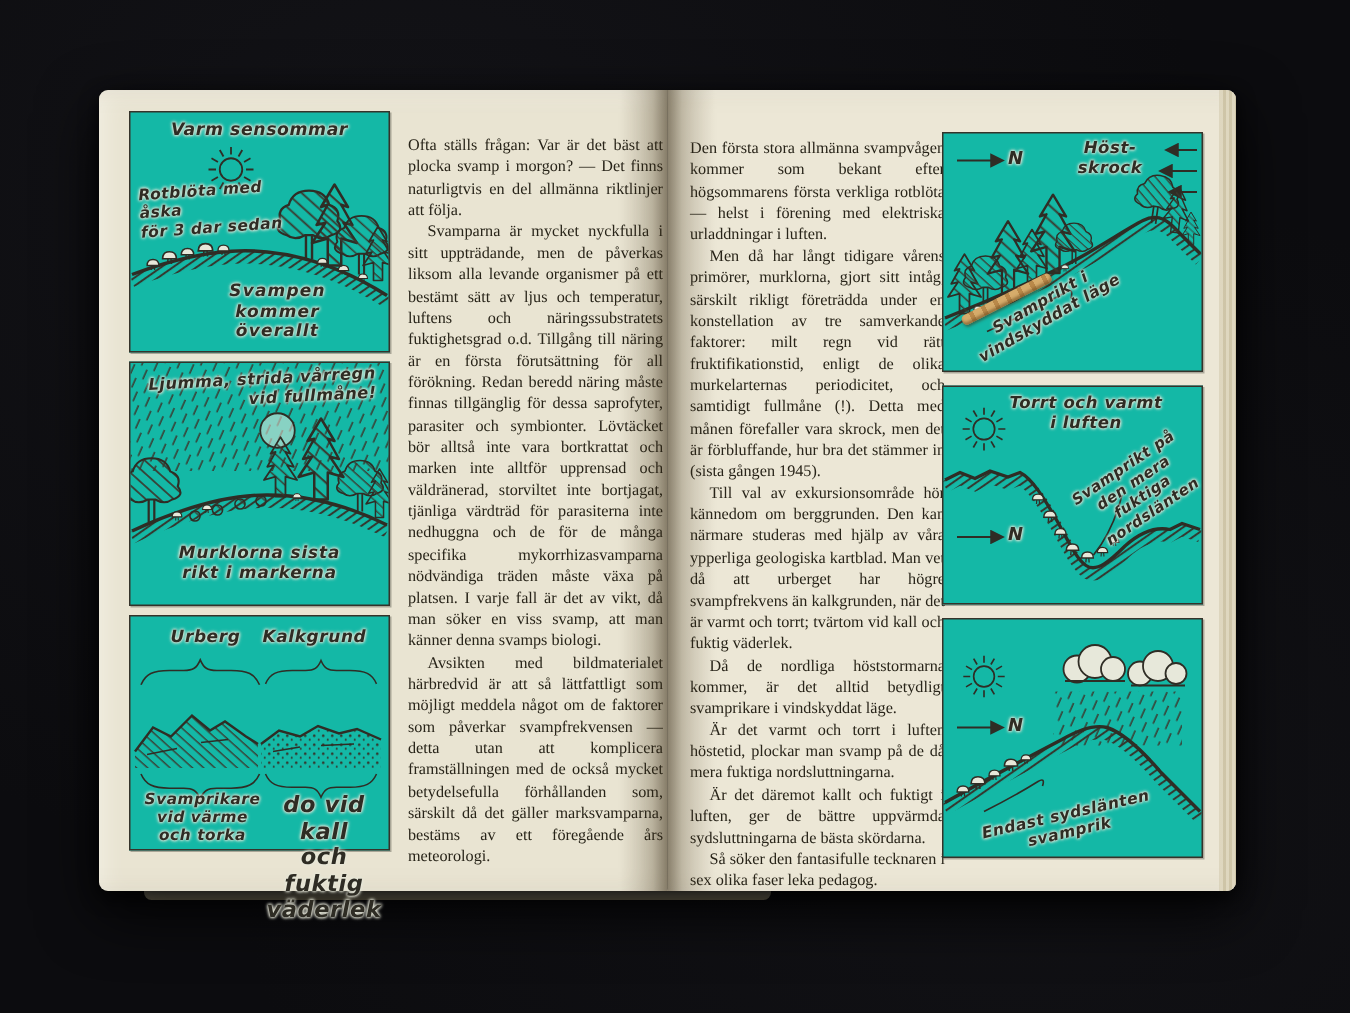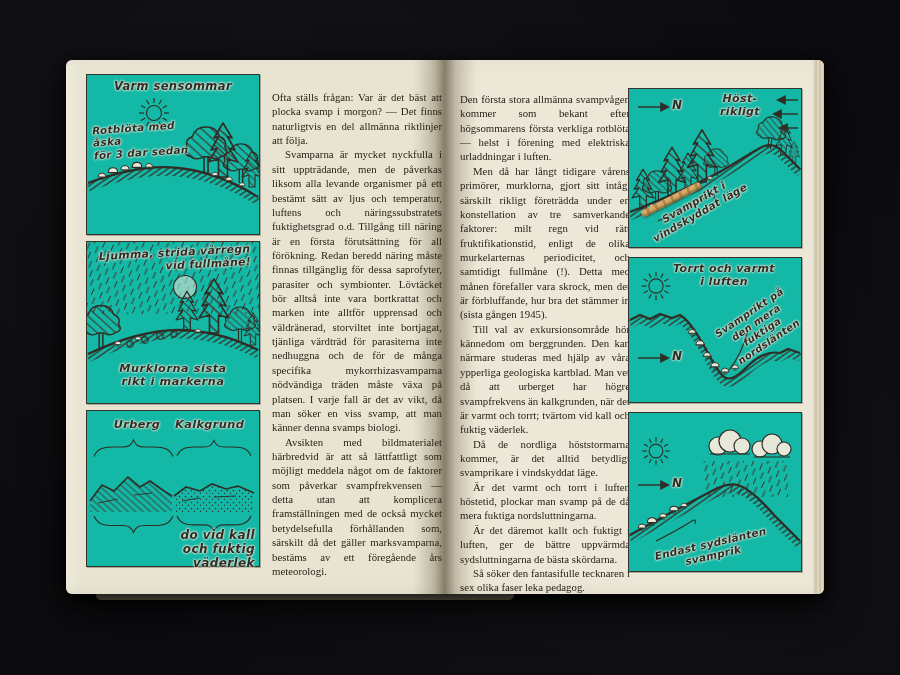--- a/index.html
+++ b/index.html
@@ -141,20 +141,23 @@
         <g>
           <use href="#leafy" transform="translate(118,98) scale(1.35)"></use>
           <use href="#pine" transform="translate(135,102) scale(1.5)"></use>
           <use href="#leafy" transform="translate(153,108) scale(1.15)"></use>
           <use href="#pine" transform="translate(164,112) scale(1.0)"></use>
         </g>
       </svg>
       <div class="cap" style="top:5px;left:0;width:100%;text-align:center;font-size:11.5px;">Varm sensommar</div>
       <div class="cap" style="top:46px;left:6px;width:100px;font-size:10.3px;transform:rotate(-4deg);">Rotblöta med åska
 för 3 dar sedan</div>
+      <div class="cap" style="top:112px;left:42px;width:112px;text-align:center;font-size:11.3px;letter-spacing:.8px;">Svampen
+kommer
+överallt</div>
     </div>
 
     <div class="panel" style="left:20px;top:181px;width:172px;height:161px;">
       <svg viewBox="0 0 170 161">
         <rect x="-2" y="-2" width="174" height="74" fill="url(#rain)"></rect>
         <circle cx="97" cy="45" r="11.5" fill="#e7e8da" fill-opacity="0.55" stroke="#2f2d25" stroke-width="1.2"></circle>
         <path d="M0,112 C30,98 60,88 90,88 C120,88 146,96 170,108" transform="translate(0,4.5)" fill="none" stroke="url(#ghatch)" stroke-width="8"></path>
         <path d="M0,112 C30,98 60,88 90,88 C120,88 146,96 170,108" fill="none" stroke="#2f2d25" stroke-width="2.3"></path>
         <g>
           <use href="#leafy" transform="translate(13,106) scale(1.25)"></use>
@@ -189,21 +192,24 @@
         <path d="M2,90 L14,74 L26,80 L40,66 L52,76 L62,70 L76,80 L84,85" fill="none" stroke="#2f2d25" stroke-width="1.6"></path>
         <path d="M10,92 L30,88 M46,84 L64,82" stroke="#2f2d25" stroke-width="0.9" fill="none"></path>
         <path d="M86,85 L98,76 L112,80 L124,73 L138,78 L150,75 L166,82 L166,101 L86,101 Z" fill="url(#dots)"></path>
         <path d="M86,85 L98,76 L112,80 L124,73 L138,78 L150,75 L166,82" fill="none" stroke="#2f2d25" stroke-width="1.6"></path>
         <path d="M94,90 L112,87 M126,86 L148,85" stroke="#2f2d25" stroke-width="0.9" fill="none"></path>
         <use href="#braceDown" transform="translate(6,105) scale(0.79)"></use>
         <use href="#braceDown" transform="translate(89,105) scale(0.74)"></use>
       </svg>
       <div class="cap" style="top:7px;left:8px;width:84px;text-align:center;font-size:11.3px;">Urberg</div>
       <div class="cap" style="top:7px;left:88px;width:78px;text-align:left;font-size:11.3px;">Kalkgrund</div>
-      <div class="cap" style="top:117px;left:90px;width:78px;text-align:right;font-size:12px;line-height:1.17;">do vid kall
+      <div class="cap" style="top:117px;left:4px;width:88px;text-align:center;font-size:10.2px;line-height:1.17;">Svamprikare
+vid värme
+och torka</div>
+      <div class="cap" style="top:117px;left:90px;width:78px;text-align:center;font-size:15px;line-height:1.17;">do vid kall
 och fuktig
 väderlek</div>
     </div>
 
     <div class="textcol" style="left:206px;top:30px;width:170px;">
       <p>Ofta ställs frågan: Var är det bäst att plocka svamp i morgon? — Det finns naturligtvis en del allmänna riktlinjer att följa.</p>
       <p class="ind">Svamparna är mycket nyckfulla i sitt uppträdande, men de påverkas liksom alla levande organismer på ett bestämt sätt av ljus och temperatur, luftens och näringssubstratets fuktighetsgrad o.d. Tillgång till näring är en första förutsättning för all förökning. Redan beredd näring måste finnas tillgänglig för dessa saprofyter, parasiter och symbionter. Lövtäcket bör alltså inte vara bortkrattat och marken inte alltför upprensad och väldränerad, storviltet inte bortjagat, tjänliga värdträd för parasiterna inte nedhuggna och de för de många specifika mykorrhizasvamparna nödvändiga träden måste växa på platsen. I varje fall är det av vikt, då man söker en viss svamp, att man känner denna svamps biologi.</p>
       <p class="ind">Avsikten med bildmaterialet härbredvid är att så lättfattligt som möjligt meddela något om de faktorer som påverkar svampfrekvensen — detta utan att komplicera framställningen med de också mycket betydelsefulla förhållanden som, särskilt då det gäller marksvamparna, bestäms av ett föregående års meteorologi.</p>
     </div>
   </div>
@@ -244,21 +250,21 @@
         </g>
         <g>
           <use href="#mush" transform="translate(22,120) scale(0.6)"></use>
           <use href="#mush" transform="translate(50,107) scale(0.6)"></use>
           <use href="#mush" transform="translate(80,92) scale(0.55)"></use>
         </g>
         <path d="M28,132 Q55,120 80,106 Q86,102 84,110" fill="none" stroke="#2f2d25" stroke-width="1.1"></path>
       </svg>
       <div class="cap" style="top:9px;left:43px;font-size:12px;">N</div>
       <div class="cap" style="top:3px;left:80px;width:62px;text-align:center;font-size:11px;">Höst-
-rikligt</div>
+skrock</div>
       <div class="cap" style="top:106px;left:8px;width:120px;text-align:center;font-size:10.4px;transform:rotate(-30deg);">Svamprikt i
 vindskyddat läge</div>
     </div>
 
     <div class="panel" style="left:183px;top:197px;width:172px;height:144px;">
       <svg viewBox="0 0 170 144">
         <use href="#sun" transform="translate(26,28) scale(0.95)"></use>
         <path d="M0,62 L10,57 L20,61 L30,56 L42,60 L50,57 C58,61 66,74 74,88 C82,102 87,114 94,119 C101,124 110,116 120,106 C130,97 140,93 150,95 L158,91 L170,95" transform="translate(0,4.5)" fill="none" stroke="url(#ghatch)" stroke-width="8"></path>
         <path d="M0,62 L10,57 L20,61 L30,56 L42,60 L50,57 C58,61 66,74 74,88 C82,102 87,114 94,119 C101,124 110,116 120,106 C130,97 140,93 150,95 L158,91 L170,95" fill="none" stroke="#2f2d25" stroke-width="2.2"></path>
         <g>

